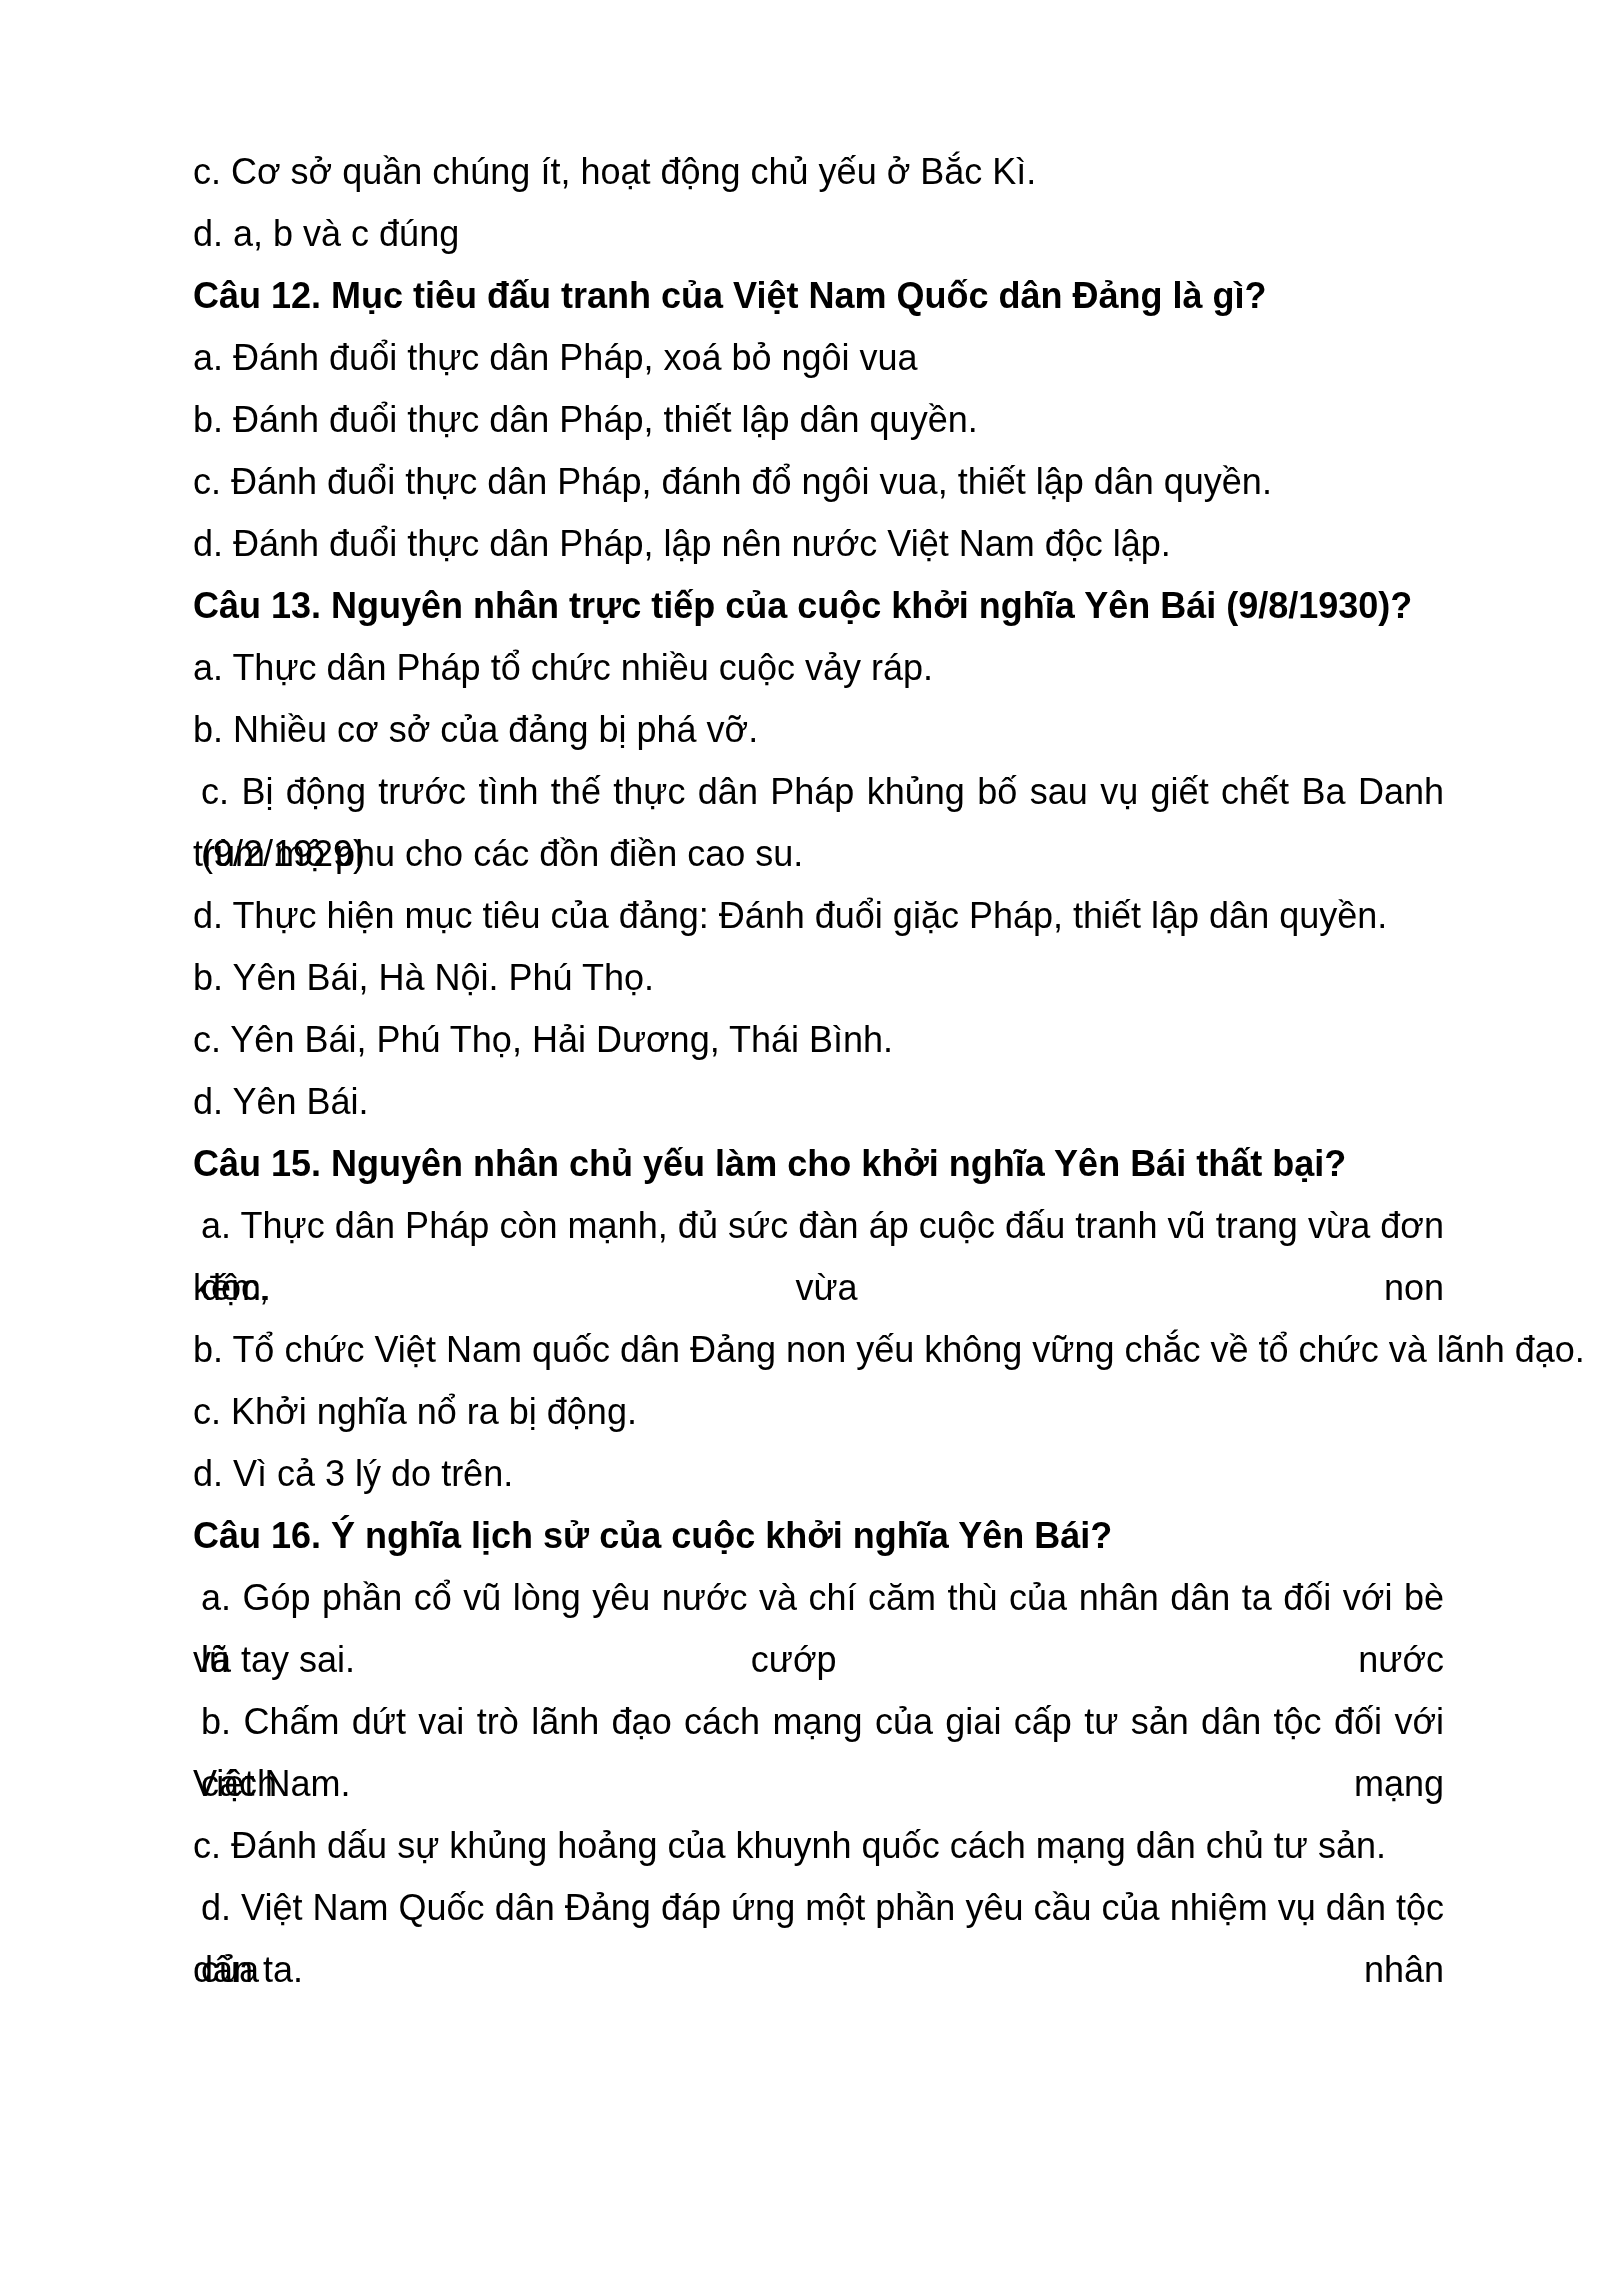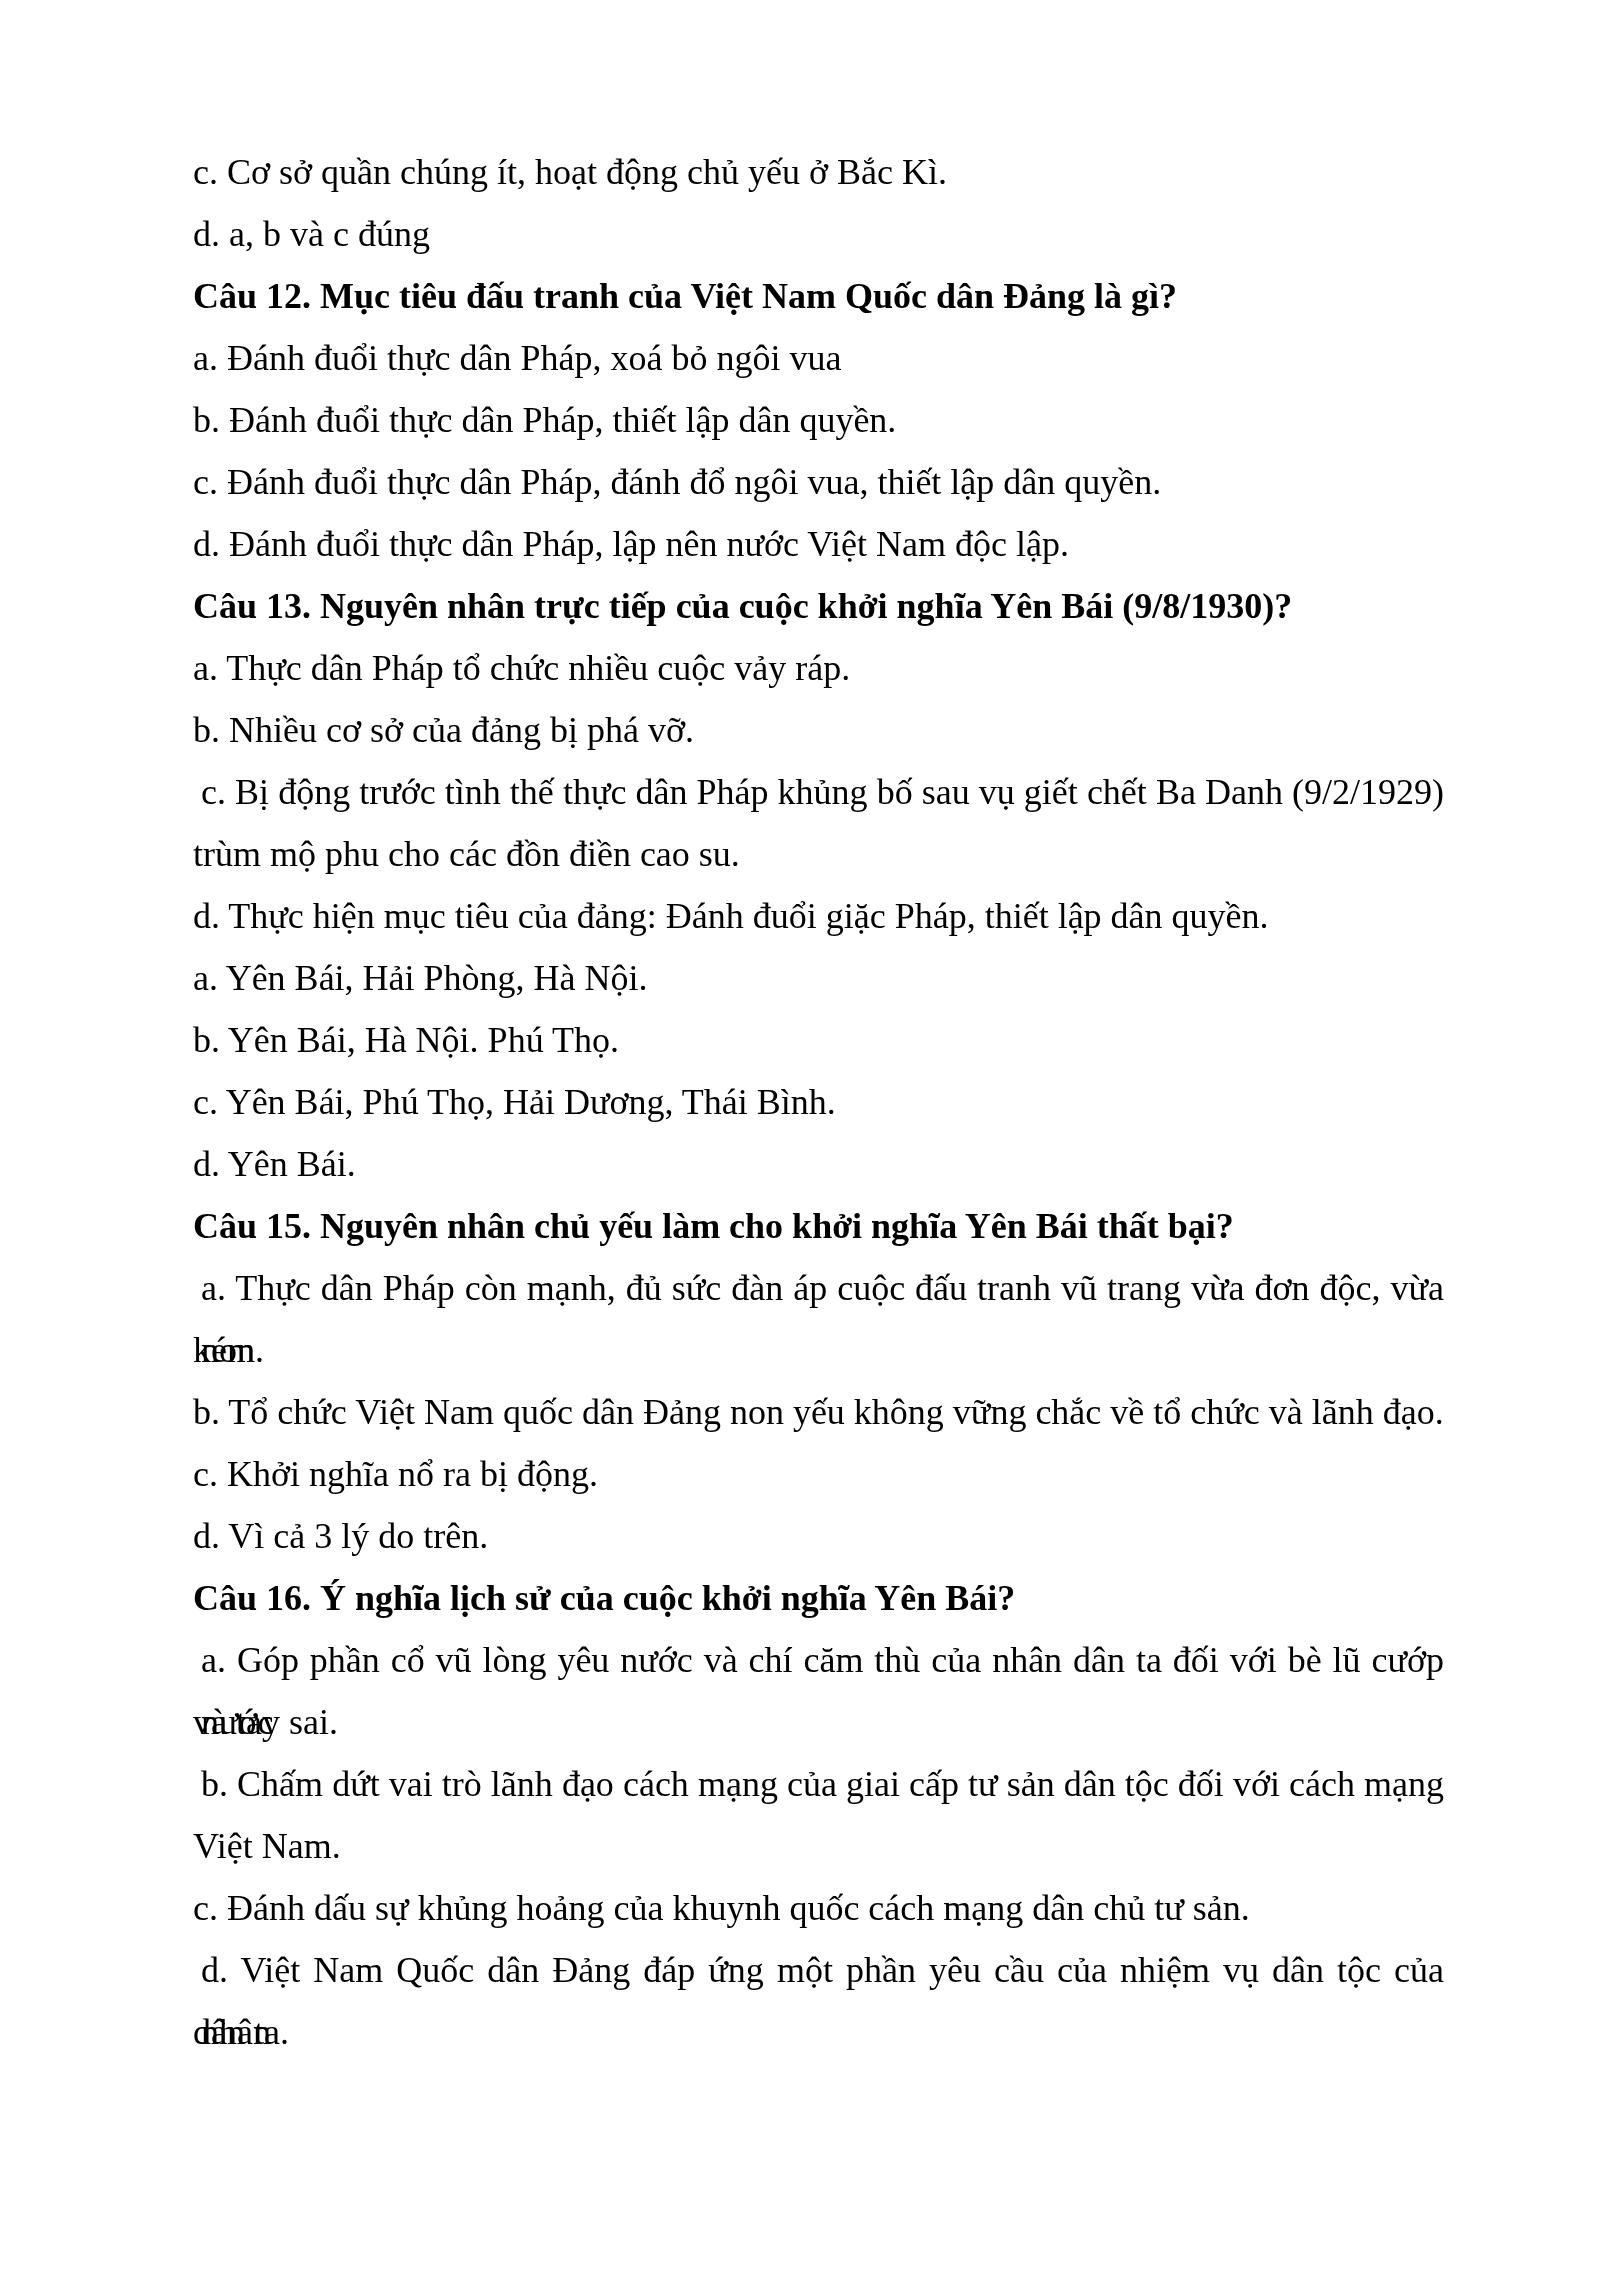--- a/index.html
+++ b/index.html
@@ -6,21 +6,21 @@
     margin: 0;
     padding: 0;
     background: #ffffff;
   }
   .page {
     position: relative;
     width: 1623px;
     height: 2295px;
     background: #ffffff;
     overflow: hidden;
-    font-family: Liberation Serif, serif;
+    font-family: Liberation Sans, sans-serif;
     color: #000000;
   }
   .content {
     position: absolute;
     left: 193px;
     top: 141px;
     width: 1251px;
   }
   .line {
     height: 62px;
@@ -50,21 +50,20 @@
     <div class="line">a. Đánh đuổi thực dân Pháp, xoá bỏ ngôi vua</div>
     <div class="line">b. Đánh đuổi thực dân Pháp, thiết lập dân quyền.</div>
     <div class="line">c. Đánh đuổi thực dân Pháp, đánh đổ ngôi vua, thiết lập dân quyền.</div>
     <div class="line">d. Đánh đuổi thực dân Pháp, lập nên nước Việt Nam độc lập.</div>
     <div class="line bold">Câu 13. Nguyên nhân trực tiếp của cuộc khởi nghĩa Yên Bái (9/8/1930)?</div>
     <div class="line">a. Thực dân Pháp tổ chức nhiều cuộc vảy ráp.</div>
     <div class="line">b. Nhiều cơ sở của đảng bị phá vỡ.</div>
     <div class="line j">c. Bị động trước tình thế thực dân Pháp khủng bố sau vụ giết chết Ba Danh (9/2/1929)</div>
     <div class="line">trùm mộ phu cho các đồn điền cao su.</div>
     <div class="line">d. Thực hiện mục tiêu của đảng: Đánh đuổi giặc Pháp, thiết lập dân quyền.</div>
-    <div class="line">a. Yên Bái, Hải Phòng, Hà Nội.</div>
     <div class="line">b. Yên Bái, Hà Nội. Phú Thọ.</div>
     <div class="line">c. Yên Bái, Phú Thọ, Hải Dương, Thái Bình.</div>
     <div class="line">d. Yên Bái.</div>
     <div class="line bold">Câu 15. Nguyên nhân chủ yếu làm cho khởi nghĩa Yên Bái thất bại?</div>
     <div class="line j">a. Thực dân Pháp còn mạnh, đủ sức đàn áp cuộc đấu tranh vũ trang vừa đơn độc, vừa non</div>
     <div class="line">kém.</div>
     <div class="line">b. Tổ chức Việt Nam quốc dân Đảng non yếu không vững chắc về tổ chức và lãnh đạo.</div>
     <div class="line">c. Khởi nghĩa nổ ra bị động.</div>
     <div class="line">d. Vì cả 3 lý do trên.</div>
     <div class="line bold">Câu 16. Ý nghĩa lịch sử của cuộc khởi nghĩa Yên Bái?</div>

